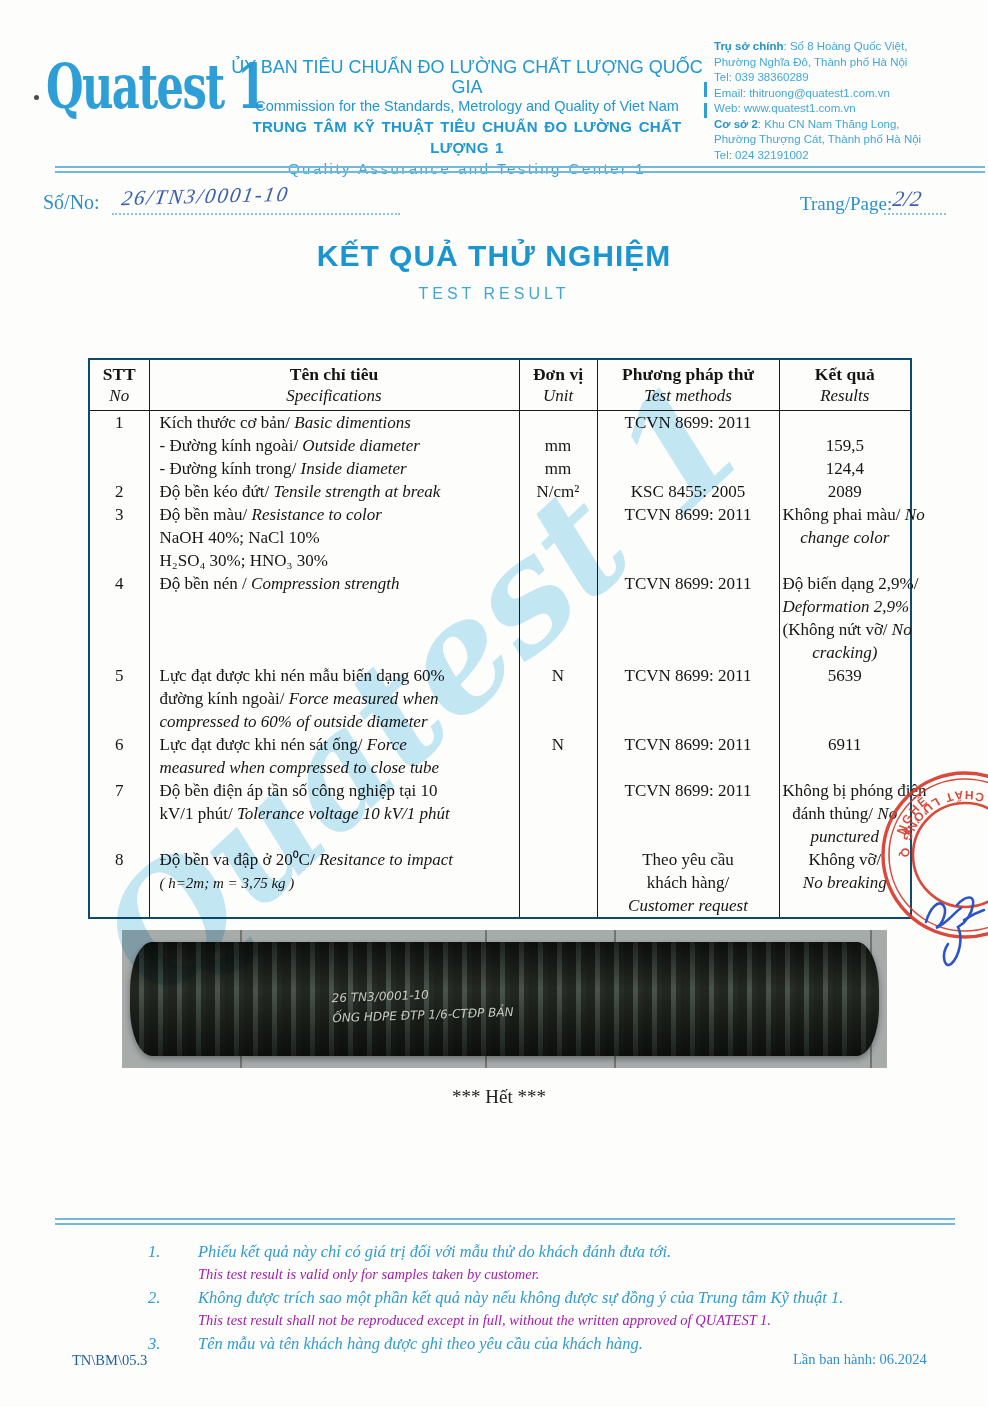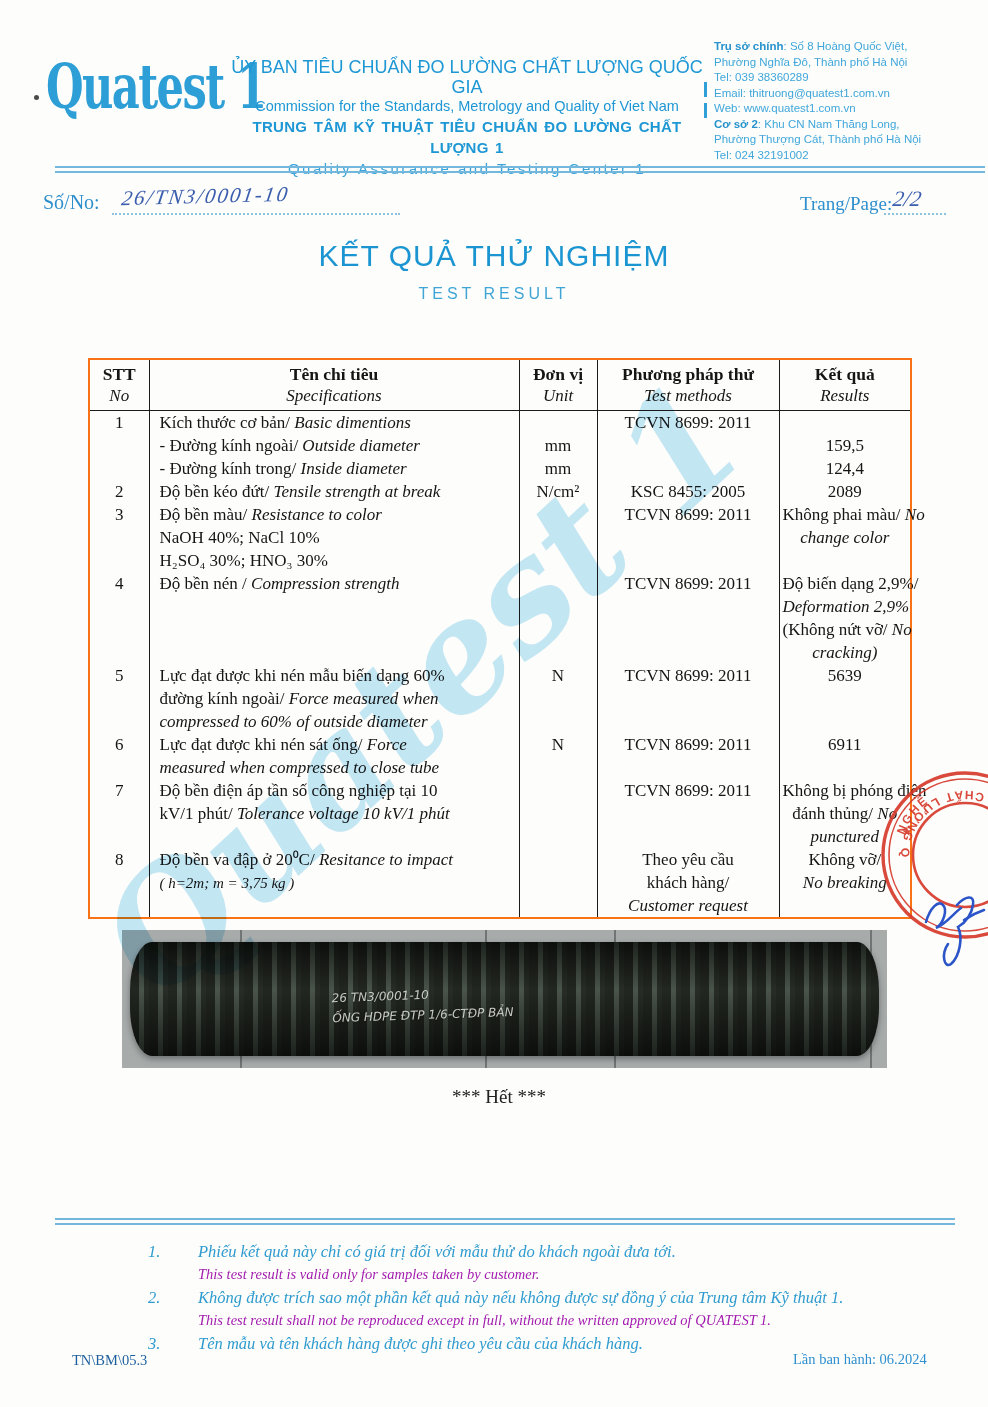--- a/index.html
+++ b/index.html
@@ -32,30 +32,30 @@
   .so-dots{position:absolute;left:112px;top:193px;width:288px;height:20px;border-bottom:2px dotted #8fc1e0;}
   .so-hand{position:absolute;left:122px;top:184px;font-size:21px;font-style:italic;color:#3b5fae;
            letter-spacing:2px;transform:skewX(-10deg) rotate(-1.5deg);white-space:nowrap;}
   .trang-label{position:absolute;left:800px;top:193px;font-size:19px;color:#2e8fcd;}
   .trang-dots{position:absolute;left:884px;top:194px;width:62px;height:19px;border-bottom:2px dotted #8fc1e0;}
   .trang-hand{position:absolute;left:893px;top:186px;font-size:22px;font-style:italic;color:#3b5fae;
               transform:skewX(-8deg);}
 
   
   .title-vi{position:absolute;left:0;right:0;top:239px;text-align:center;
-            font-family:"Liberation Sans",sans-serif;font-weight:normal;font-size:30px;
+            font-family:"Liberation Sans",sans-serif;font-weight:bold;font-size:30px;
             letter-spacing:1px;color:#1b95d2;}
   .title-en{position:absolute;left:0;right:0;top:285px;text-align:center;
             font-family:"Liberation Sans",sans-serif;font-size:16px;letter-spacing:4px;color:#3fa5d6;}
 
   
   .tbl-wrap{position:absolute;left:88px;top:358px;z-index:1;}
   table.result{border-collapse:collapse;table-layout:fixed;width:822px;
                font-family:"Liberation Serif",serif;font-size:17px;color:#151515;
-               border:2px solid #f97316;}
+               border:2px solid #0c4a6e;}
   table.result th,table.result td{border-left:1.5px solid #1b1b1b;vertical-align:top;padding:0 3px;}
   table.result th:first-child,table.result td:first-child{border-left:none;}
   table.result thead th{border-bottom:1.6px solid #1b1b1b;padding:3px 0 4px;}
   .hvn{font-weight:bold;font-size:17.5px;line-height:22px;}
   .hen{font-style:italic;font-weight:normal;font-size:17px;line-height:21px;}
   .ln{height:23px;line-height:23px;white-space:nowrap;}
   .c-stt{text-align:center;}
   .c-spec{text-align:left;padding-left:10px !important;}
   .c-unit,.c-method,.c-result{text-align:center;}
   .it{font-style:italic;}
@@ -370,21 +370,21 @@
     </div>
   </div>
 
   <div class="end-mark">*** Hết ***</div>
 
   <div class="hr-double hr-bottom"></div>
 
   <div class="notes" id="notes">
       <div class="note">
         <span class="num">1.</span>
-        <div class="vi">Phiếu kết quả này chỉ có giá trị đối với mẫu thử do khách ngoài đưa tới.</div>
+        <div class="vi">Phiếu kết quả này chỉ có giá trị đối với mẫu thử do khách đánh đưa tới.</div>
         <div class="en">This test result is valid only for samples taken by customer.</div>
       </div>
       <div class="note">
         <span class="num">2.</span>
         <div class="vi">Không được trích sao một phần kết quả này nếu không được sự đồng ý của Trung tâm Kỹ thuật 1.</div>
         <div class="en">This test result shall not be reproduced except in full, without the written approved of QUATEST 1.</div>
       </div>
       <div class="note">
         <span class="num">3.</span>
         <div class="vi">Tên mẫu và tên khách hàng được ghi theo yêu cầu của khách hàng.</div>

